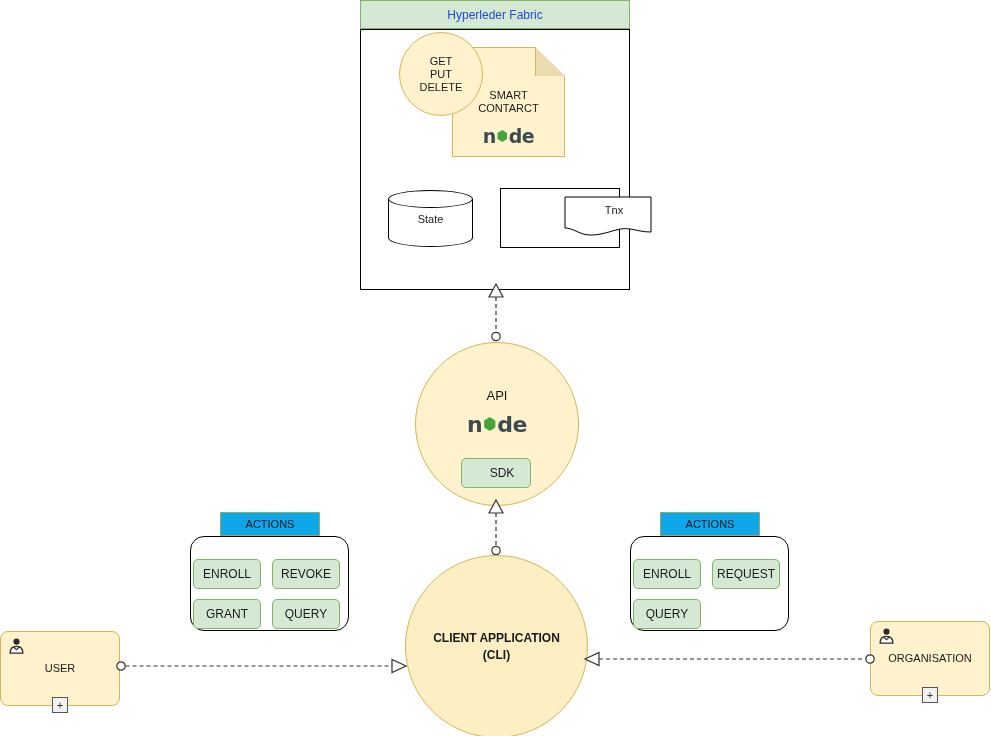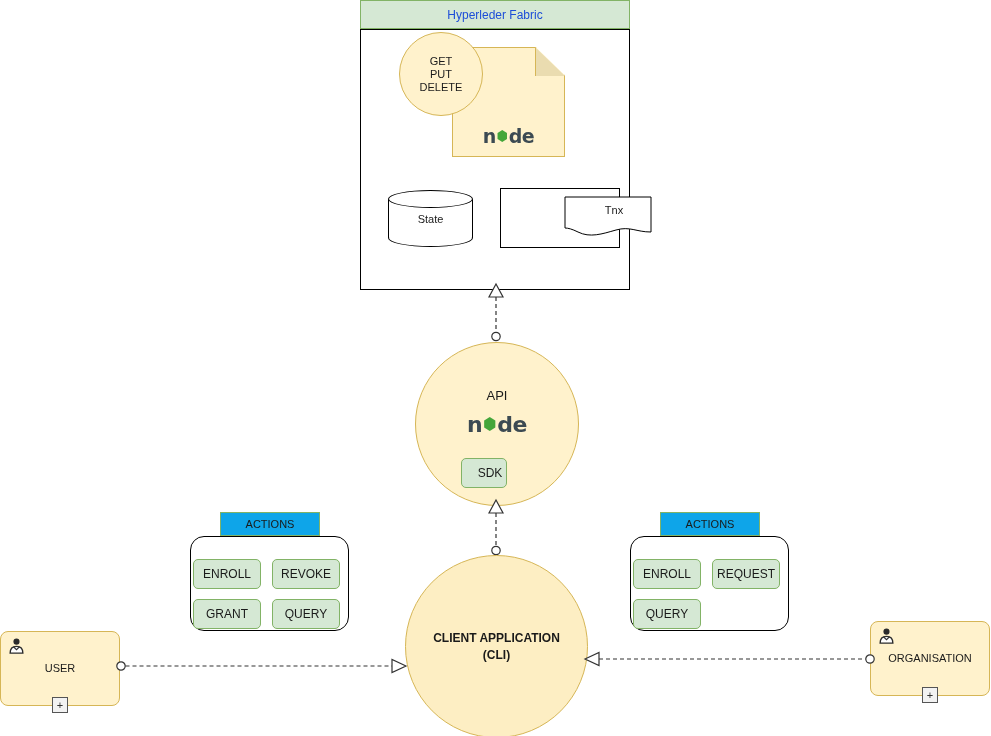--- a/index.html
+++ b/index.html
@@ -55,21 +55,21 @@
   #tnx-outer{left:500px;top:188px;width:120px;height:60px;
       border:1px solid #000;background:#fff;box-sizing:border-box;}
   #tnx-doc{left:516px;top:196px;width:100px;height:44px;margin-left:48px;}
   #tnx-label{position:absolute;left:0;right:0;top:8px;text-align:center;font-size:11px;}
 
   
   #api-circle{left:415px;top:342px;width:162px;height:162px;border-radius:50%;
       background:#fff2cc;border:1px solid #d6b656;}
   #api-label{position:absolute;left:0;right:0;top:45px;text-align:center;font-size:13px;}
   #node-logo-api{position:absolute;left:0;right:0;top:68px;height:26px;}
-  #sdk-box{position:absolute;left:45px;top:115px;width:46px;height:30px;
+  #sdk-box{position:absolute;left:45px;top:115px;width:70px;height:30px;
       background:#d5e8d4;border:1px solid #82b366;border-radius:5px;
       box-sizing:border-box;font-size:12px;padding-left:12px;}
 
   
   #client-circle{left:405px;top:555px;width:181px;height:181px;border-radius:50%;
       background:#fdeec3;border:1px solid #d6b656;
       flex-direction:column;font-size:12px;font-weight:700;line-height:17px;}
 
   
   .actions-panel{width:159px;height:95px;border:1px solid #000;border-radius:14px;
@@ -102,20 +102,24 @@
 <body>
 
 <div class="abs ctr" id="fabric-header">
   <span>Hyperleder Fabric</span>
 </div>
 <div class="abs" id="fabric-body"></div>
 
 <div class="abs" id="smart-contract">
   <div class="note-bg"></div>
   <div class="note-fold"></div>
+  <div id="sc-text">
+    <div>SMART</div>
+    <div>CONTARCT</div>
+  </div>
   <div id="node-logo-sc" class="nodelogo ctr">
     <span class="nl-txt" style="font-size:19px;">n</span>
     <span class="nl-hex" style="width:11px;height:12px;margin:0 1px;"></span>
     <span class="nl-txt" style="font-size:19px;">de</span>
   </div>
 </div>
 
 <div class="abs ctr" id="gpd-circle">
   <div>
     <div>GET</div>

